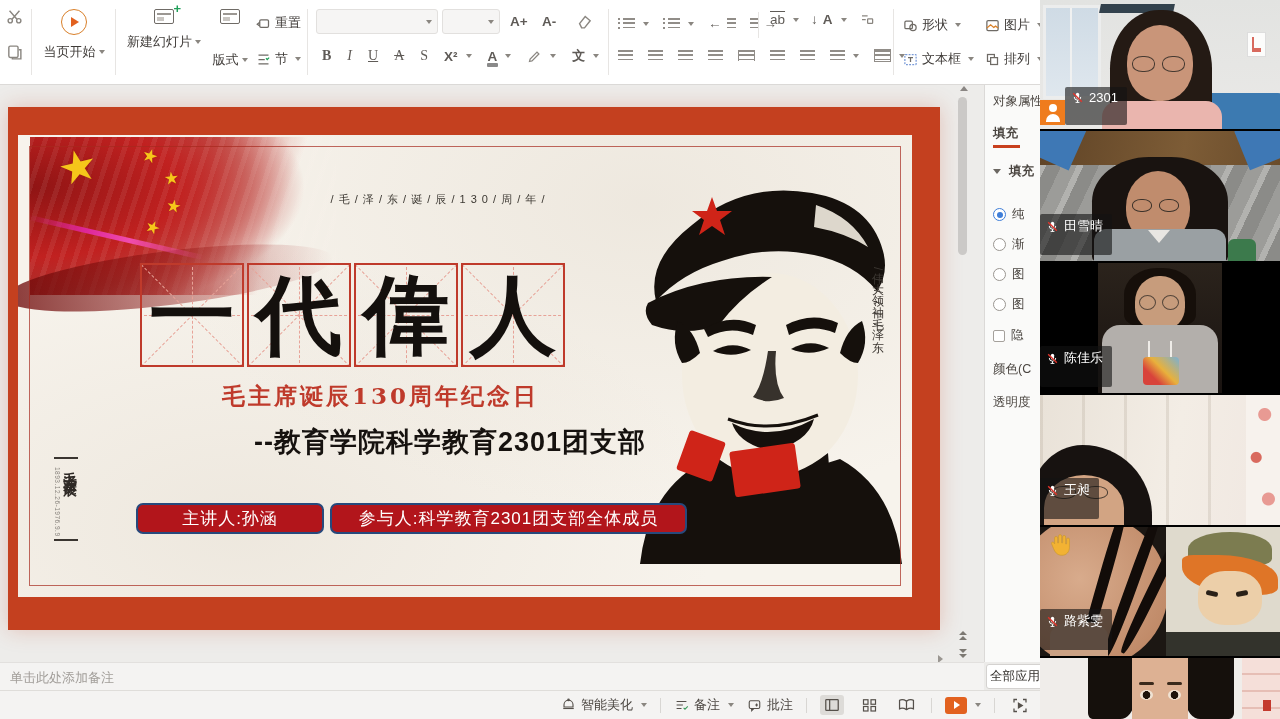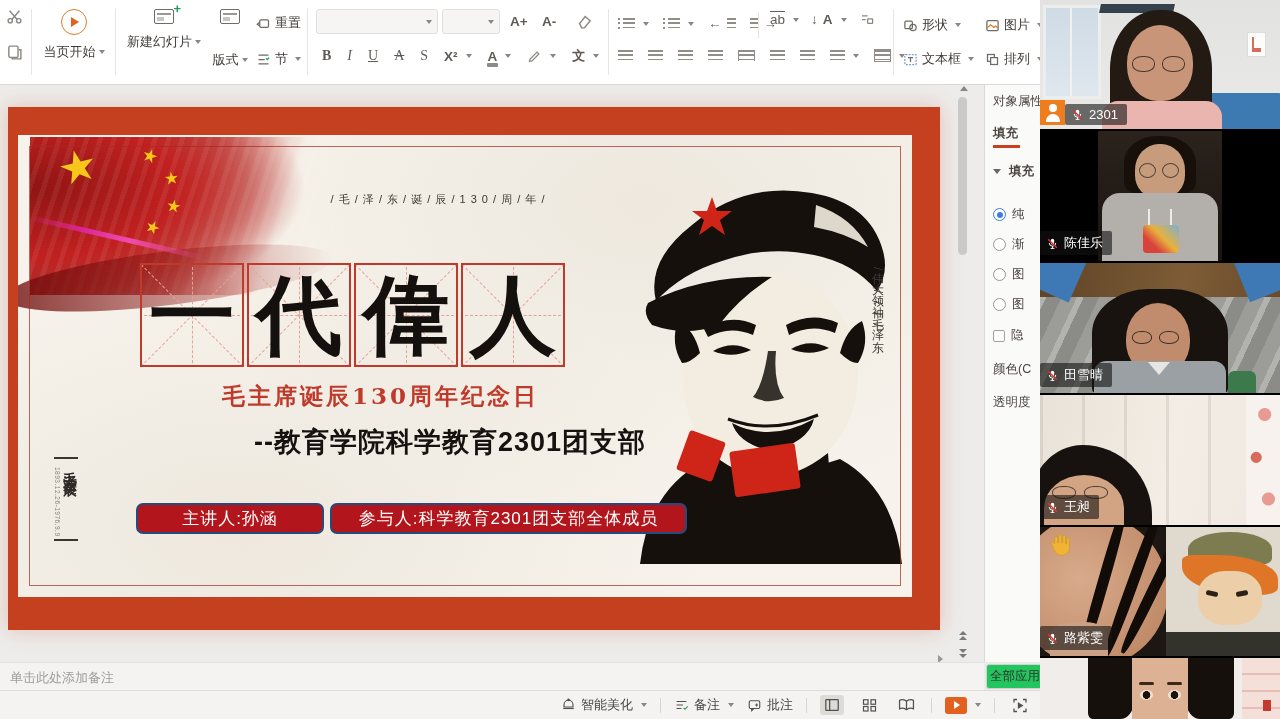--- a/index.html
+++ b/index.html
@@ -84,40 +84,40 @@
 
 .notes{position:absolute;left:0;top:662px;width:984px;height:28px;background:#f4f3f2;border-top:1px solid #e2e0de;font-size:13px;color:#a19d99;padding:6px 10px}
 .statusbar{position:absolute;left:0;top:690px;width:1280px;height:29px;background:#f4f3f2;border-top:1px solid #dfddda}
 .sbr{position:absolute;right:248px;top:0;height:28px;display:flex;align-items:center;gap:13px;font-size:13px;color:#4a4540}
 .sbitem{display:flex;align-items:center;gap:5px;white-space:nowrap}
 .sbdiv{width:1px;height:15px;background:#d8d6d3}
 .viewbtn{width:24px;height:20px;display:flex;align-items:center;justify-content:center;border-radius:3px}
 .viewbtn.active{background:#dddbd8}
 .playbtn{width:22px;height:17px;background:#e2611f;border-radius:3px;display:flex;align-items:center;justify-content:center}
 .playbtn i{width:0;height:0;border-top:4px solid transparent;border-bottom:4px solid transparent;border-left:6px solid #fff;margin-left:1px}
-.appstip{position:absolute;left:986px;top:664px;width:58px;height:25px;background:#22c55e;border:1px solid #d4d2d0;border-radius:3px;font-size:12.5px;color:#33302c;display:flex;align-items:center;justify-content:center;z-index:6;white-space:nowrap;overflow:hidden}
+.appstip{position:absolute;left:986px;top:664px;width:58px;height:25px;background:#ffffff;border:1px solid #d4d2d0;border-radius:3px;font-size:12.5px;color:#33302c;display:flex;align-items:center;justify-content:center;z-index:6;white-space:nowrap;overflow:hidden}
 
 
 .props{position:absolute;left:984px;top:85px;width:80px;height:577px;background:#fafaf9;border-left:1px solid #dbd9d7;overflow:hidden;z-index:4}
 .props .row{position:absolute;left:8px;display:flex;align-items:center;gap:6px;white-space:nowrap;font-size:12.5px;color:#4a4540}
 .p-title{top:8px;font-size:13px;color:#3e3a36}
 .p-tab{top:40px;color:#c8401e;font-weight:700}
 .p-tabline{position:absolute;left:8px;top:60px;width:27px;height:2.5px;background:#c8401e}
 .p-sec{top:78px;font-weight:700;color:#3a3632}
 .p-sec .tri{width:0;height:0;border-left:4px solid transparent;border-right:4px solid transparent;border-top:5px solid #6b6762;margin-right:2px}
 .radio{width:13px;height:13px;border-radius:50%;border:1px solid #9a9691;background:#fff;flex:0 0 auto;position:relative}
 .radio.sel{border:1.5px solid #3f7ed8}
 .radio.sel::after{content:"";position:absolute;left:2.5px;top:2.5px;width:6px;height:6px;border-radius:50%;background:#3f7ed8}
 .chk{width:12px;height:12px;border:1px solid #a5a19c;background:#fff;border-radius:2px;flex:0 0 auto}
 
 
 .meeting{position:absolute;left:1040px;top:0;width:240px;height:719px;background:#000;z-index:20}
 .feed{position:relative;width:240px;overflow:hidden;background:#111;border-bottom:2px solid #000}
 .feed i,.feed b{position:absolute;display:block}
-.vlabel{position:absolute;left:0;bottom:6px;display:flex;align-items:center;gap:5px;background:rgba(18,18,18,.6);padding:3px 9px 3px 6px;border-radius:2px;color:#fff;font-size:13px;white-space:nowrap;z-index:3}
+.vlabel{position:absolute;left:0;bottom:6px;display:flex;align-items:center;gap:5px;background:rgba(18,18,18,.6);padding:3px 9px 20px 6px;border-radius:2px;color:#fff;font-size:13px;white-space:nowrap;z-index:3}
 .badge{position:absolute;left:0;bottom:4px;width:25px;height:25px;background:#ef7c1d;z-index:4}
 .badge i{left:8.5px;top:4px;width:8px;height:8px;border-radius:50%;background:#fff;position:absolute}
 .badge b{left:5.5px;top:13.5px;width:14px;height:8px;border-radius:7px 7px 0 0;background:#fff;position:absolute}
 .vlabel.off1{left:25px;bottom:4px}
 .hand{position:absolute;left:7px;top:5px;z-index:3}
 
 .s1{position:absolute;inset:0;background:linear-gradient(180deg,#e2e3e1,#eae9e7)}
 .s1 .win{left:3px;top:5px;width:58px;height:94px;background:
  linear-gradient(#cfdbe5,#dfe7ee);border:3px solid #eceded}
 .s1 .win::after{content:"";position:absolute;left:46%;top:0;bottom:0;width:2px;background:#f0f1f1}
@@ -664,63 +664,63 @@
             <path d="M12 3a3 3 0 0 1 3 3v5a3 3 0 0 1-6 0V6a3 3 0 0 1 3-3z" fill="#fff"></path>
             <path d="M6 11a6 6 0 0 0 12 0" stroke="#fff" stroke-width="1.8" fill="none"></path>
             <path d="M12 17v4M8.5 21h7" stroke="#fff" stroke-width="1.8"></path>
             <path d="M4 4l16 16" stroke="#e0332a" stroke-width="2.6"></path>
           </svg>
         <span>2301</span>
       </div>
     </div>
 
     <div class="feed" style="height:132px">
-      <div class="s3">
-        <i class="strip"></i>
-          <i class="hair"></i>
-          <i class="face"></i>
-          <i class="lens l1"></i>
-          <i class="lens l2"></i>
-        <i class="hoodie"></i>
-          <i class="str sa"></i>
-          <i class="str sb"></i>
-          <i class="print"></i>
-      </div>
-      <div class="vlabel">
-        <svg width="13" height="13" viewBox="0 0 24 24">
-            <path d="M12 3a3 3 0 0 1 3 3v5a3 3 0 0 1-6 0V6a3 3 0 0 1 3-3z" fill="#fff"></path>
-            <path d="M6 11a6 6 0 0 0 12 0" stroke="#fff" stroke-width="1.8" fill="none"></path>
-            <path d="M12 17v4M8.5 21h7" stroke="#fff" stroke-width="1.8"></path>
-            <path d="M4 4l16 16" stroke="#e0332a" stroke-width="2.6"></path>
-          </svg>
-        <span>陈佳乐</span>
-      </div>
-    </div>
-
-    <div class="feed" style="height:132px">
       <div class="s2">
         <i class="wood"></i>
           <i class="bl1"></i>
           <i class="bl2"></i>
         <i class="hair"></i>
           <i class="face"></i>
           <i class="lens l1"></i>
           <i class="lens l2"></i>
         <i class="sweater"></i>
           <i class="vneck"></i>
           <i class="green"></i>
       </div>
       <div class="vlabel">
         <svg width="13" height="13" viewBox="0 0 24 24">
             <path d="M12 3a3 3 0 0 1 3 3v5a3 3 0 0 1-6 0V6a3 3 0 0 1 3-3z" fill="#fff"></path>
             <path d="M6 11a6 6 0 0 0 12 0" stroke="#fff" stroke-width="1.8" fill="none"></path>
             <path d="M12 17v4M8.5 21h7" stroke="#fff" stroke-width="1.8"></path>
             <path d="M4 4l16 16" stroke="#e0332a" stroke-width="2.6"></path>
           </svg>
         <span>田雪晴</span>
+      </div>
+    </div>
+
+    <div class="feed" style="height:132px">
+      <div class="s3">
+        <i class="strip"></i>
+          <i class="hair"></i>
+          <i class="face"></i>
+          <i class="lens l1"></i>
+          <i class="lens l2"></i>
+        <i class="hoodie"></i>
+          <i class="str sa"></i>
+          <i class="str sb"></i>
+          <i class="print"></i>
+      </div>
+      <div class="vlabel">
+        <svg width="13" height="13" viewBox="0 0 24 24">
+            <path d="M12 3a3 3 0 0 1 3 3v5a3 3 0 0 1-6 0V6a3 3 0 0 1 3-3z" fill="#fff"></path>
+            <path d="M6 11a6 6 0 0 0 12 0" stroke="#fff" stroke-width="1.8" fill="none"></path>
+            <path d="M12 17v4M8.5 21h7" stroke="#fff" stroke-width="1.8"></path>
+            <path d="M4 4l16 16" stroke="#e0332a" stroke-width="2.6"></path>
+          </svg>
+        <span>陈佳乐</span>
       </div>
     </div>
 
     <div class="feed" style="height:132px">
       <div class="s4">
         <i class="floral"></i>
           <i class="hair"></i>
           <i class="face"></i>
           <i class="lens l1"></i>
           <i class="lens l2"></i>

